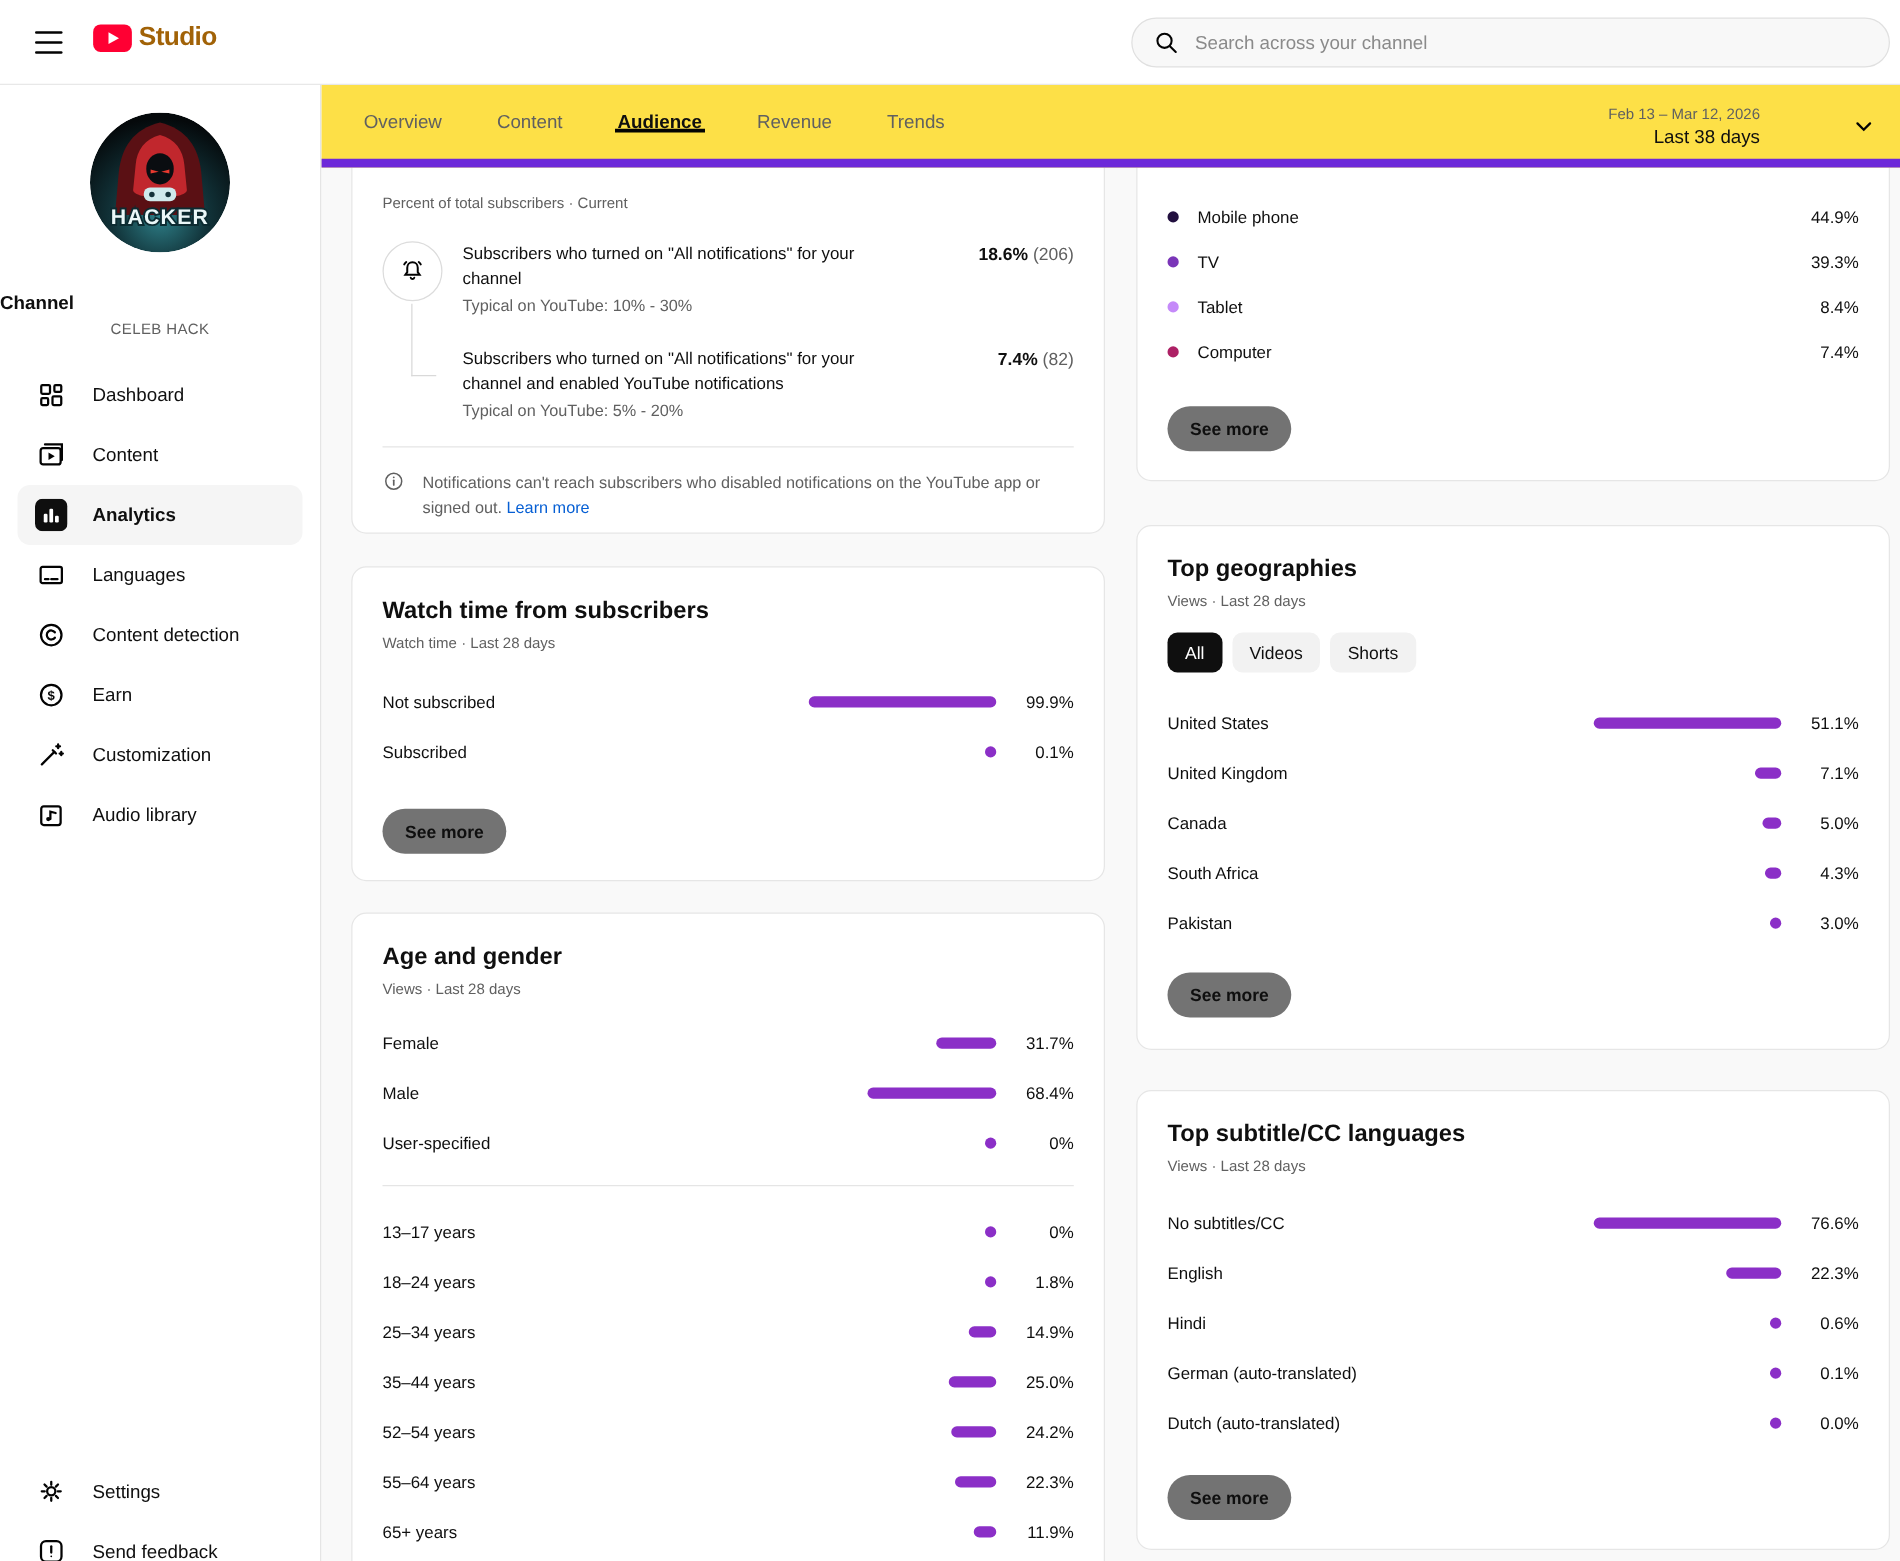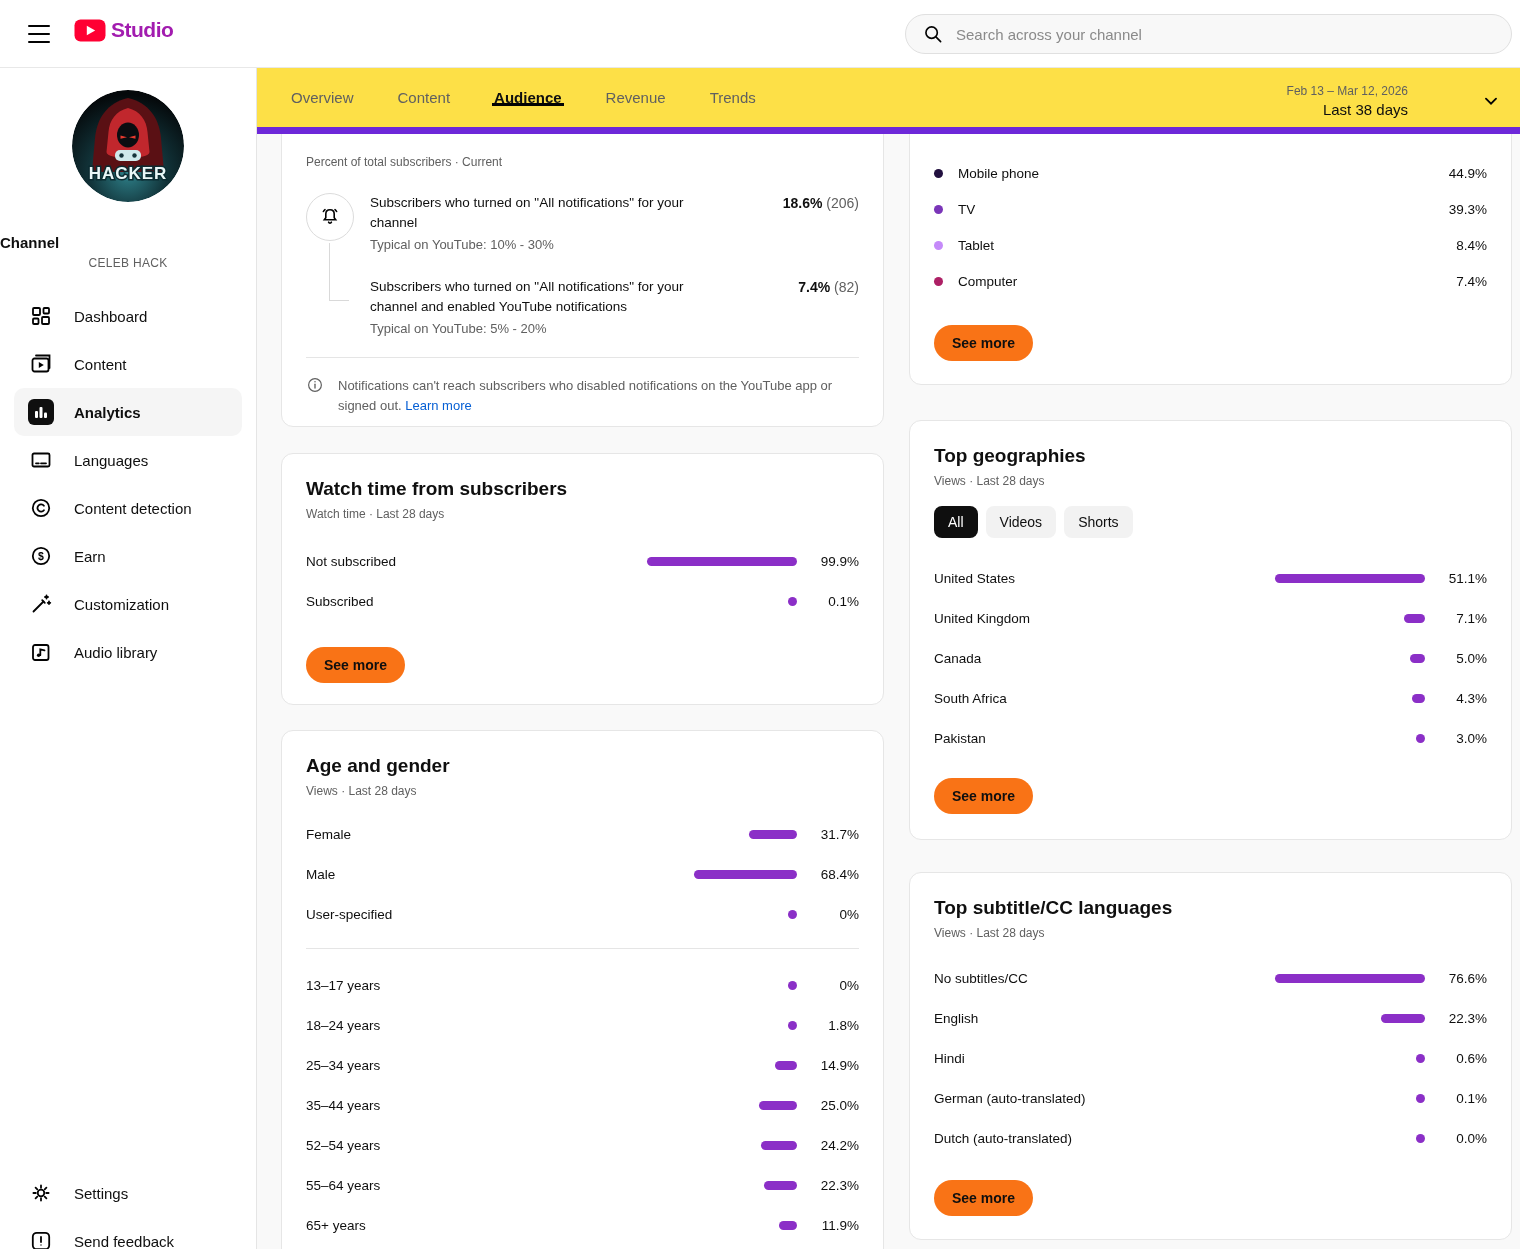--- a/index.html
+++ b/index.html
@@ -6,21 +6,21 @@
   html,body { width:1520px; height:1249px; overflow:hidden; background:#f9f9f9;
     font-family:"Liberation Sans", sans-serif; color:#0f0f0f; }
 
   
   .topbar { position:absolute; top:0; left:0; width:1520px; height:68px; background:#fff;
     border-bottom:1px solid #e8e8e8; z-index:30; }
   .hamburger { position:absolute; left:26px; top:22px; width:26px; height:24px; display:flex;
     flex-direction:column; justify-content:space-between; padding:3px 2px; cursor:pointer; }
   .hamburger span { display:block; height:2px; background:#030303; border-radius:1px; }
   .brand { position:absolute; left:74px; top:18px; display:flex; align-items:center; gap:5px; }
-  .brand-text { font-size:21px; font-weight:bold; letter-spacing:-0.5px; color:#a21caf; }
+  .brand-text { font-size:21px; font-weight:bold; letter-spacing:-0.5px; color:#a16207; }
   .searchbox { position:absolute; left:905px; right:8px; top:14px; height:40px; background:#f8f8f8;
     border:1px solid #e0e0e0; border-radius:20px; display:flex; align-items:center; padding:0 16px; gap:12px; }
   .searchbox input { border:none; outline:none; background:transparent; font-size:15px; flex:1;
     font-family:"Liberation Sans", sans-serif; color:#0f0f0f; }
   .searchbox input::placeholder { color:#8a8a8a; }
 
   
   .sidebar { position:absolute; top:68px; left:0; width:257px; bottom:0; background:#fff;
     border-right:1px solid #e5e5e5; z-index:20; }
   .avatar-wrap { width:112px; height:112px; margin:22px auto 0; border-radius:50%; overflow:hidden; }
@@ -50,21 +50,21 @@
   .date-preset { font-size:15px; color:#0f0f0f; margin-top:3px; }
 
   .content { position:absolute; top:66px; left:0; right:0; bottom:0; overflow:hidden; }
   .card { position:absolute; background:#fff; border:1px solid #e6e6e6; border-radius:12px; }
   .col-left { left:24px; width:603px; }
   .col-right { left:652px; width:603px; }
 
   .card-title { font-size:19px; font-weight:bold; color:#0f0f0f; }
   .card-sub { font-size:12px; color:#606060; margin-top:7px; }
   .see-more { display:inline-flex; align-items:center; height:36px; padding:0 18px; border-radius:18px;
-    background:#f97316; font-size:14px; font-weight:bold; cursor:pointer; }
+    background:#737373; font-size:14px; font-weight:bold; cursor:pointer; }
 
   
   .bar-row { display:grid; grid-template-columns:1fr 170px 62px; align-items:center; height:40px; }
   .bar-label { font-size:13.5px; }
   .bar-track { display:flex; justify-content:flex-end; align-items:center; }
   .bar-fill { height:9px; border-radius:5px; background:#8b2fc7; }
   .bar-fill.dot { width:9px !important; height:9px; border-radius:50%; }
   .bar-value { text-align:right; font-size:13.5px; }
 
   

